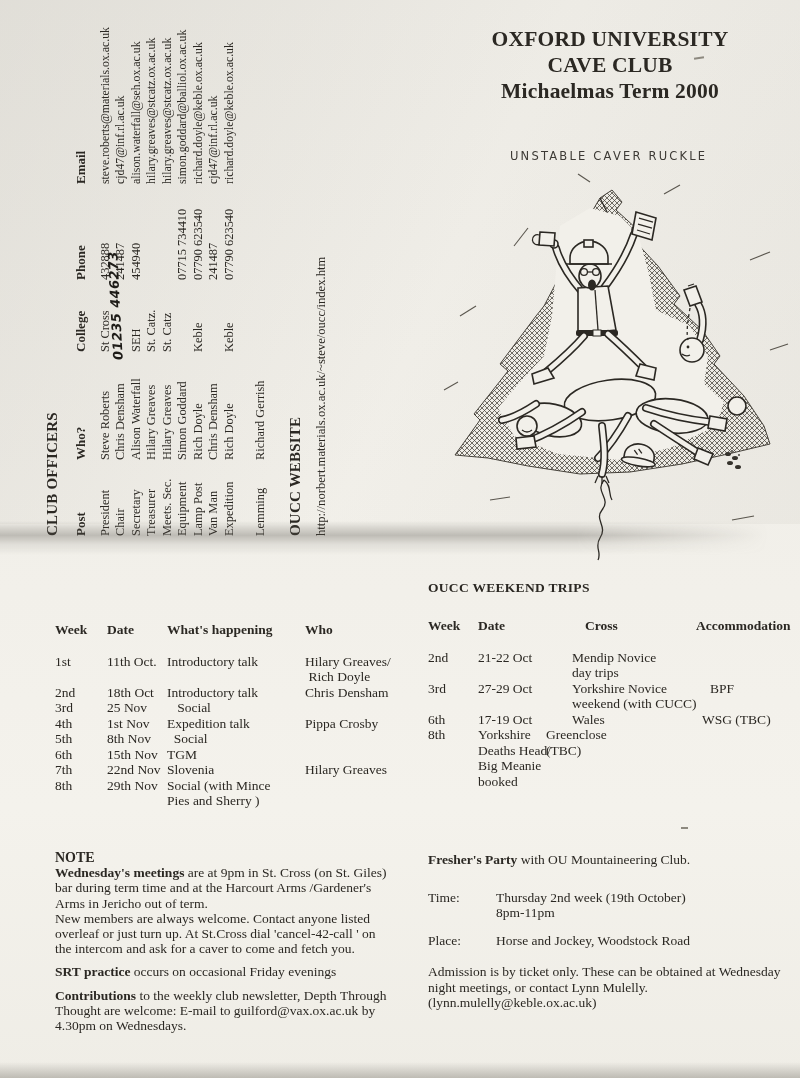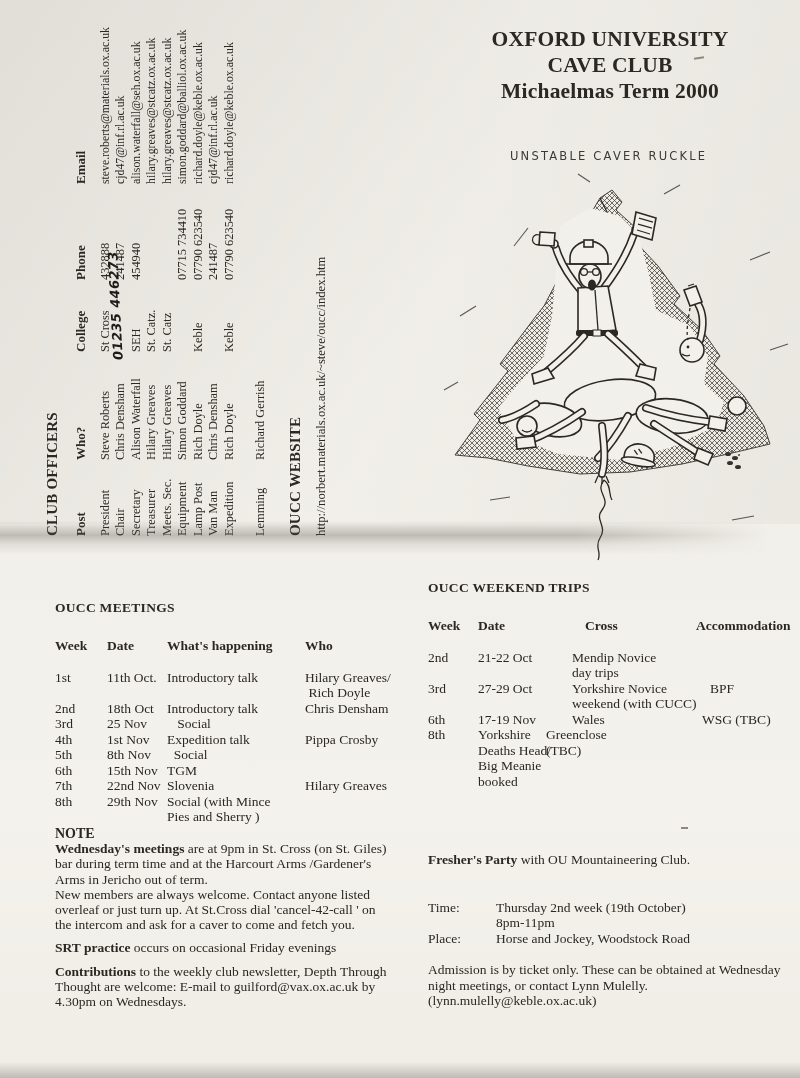--- a/index.html
+++ b/index.html
@@ -48,27 +48,27 @@
   .sec-title{font-weight:bold;font-size:13.5px;letter-spacing:.3px;}
   .m-grid{display:grid;grid-template-columns:52px 60px 138px 1fr;line-height:15.5px;}
   .t-grid{display:grid;grid-template-columns:50px 94px 150px 1fr;line-height:15.5px;}
   .hdr{font-weight:bold;margin-top:22px;}
   .rows1{margin-top:16px;}
   .cell{white-space:pre-line;vertical-align:top;}
   .pullleft{margin-left:-26px;white-space:pre-line;}
   .hdr .pullleft{white-space:nowrap;}
 
   .note{position:absolute;left:55px;top:826px;width:388px;font-size:13.5px;line-height:15.2px;}
-  .note .nt{font-weight:bold;font-size:14px;}
+  .note .nt{font-weight:bold;font-size:14px;margin-top:24px;}
   .pre{white-space:pre-line;}
   .b{font-weight:bold;}
   .gap24{margin-top:8px;}
 
   .freshers{position:absolute;left:428px;top:852px;width:372px;font-size:13.5px;line-height:15.5px;}
-  .f-rows{display:grid;grid-template-columns:68px 1fr;margin-top:32px;row-gap:0;}
+  .f-rows{display:grid;grid-template-columns:68px 1fr;margin-top:22px;row-gap:12px;}
   .f-adm{margin-top:16px;}
 </style>
 </head>
 <body>
 
 <div id="page">
   <div class="shade-top"></div>
 
   <div class="officers">
     <div class="o-title">CLUB OFFICERS</div>
@@ -262,21 +262,20 @@
           <ellipse cx="303" cy="290" rx="3" ry="2"></ellipse>
         <ellipse cx="298" cy="295" rx="3" ry="2"></ellipse>
           <ellipse cx="306" cy="299" rx="3" ry="2"></ellipse>
         <circle cx="300" cy="283" r="0.9"></circle>
           <circle cx="307" cy="287" r="0.9"></circle>
       </g>
     </svg>
   </div>
 
   <div class="m-col">
-    <div class="sec-title">OUCC MEETINGS</div>
     <div class="m-grid hdr">
       <span>Week</span>
       <span>Date</span>
       <span>What's happening</span>
       <span>Who</span>
     </div>
     <div class="rows1">
       <div class="m-grid">
           <span class="cell">1st</span>
           <span class="cell">11th Oct.</span>
@@ -348,21 +347,21 @@
         </div>
       <div class="t-grid">
           <span class="cell">3rd</span>
           <span class="cell">27-29 Oct</span>
           <span class="cell">Yorkshire Novice
 weekend (with CUCC)</span>
           <span class="pullleft" style="padding-left:14px;">BPF</span>
         </div>
       <div class="t-grid">
           <span class="cell">6th</span>
-          <span class="cell">17-19 Nov</span>
+          <span class="cell">17-19 Oct</span>
           <span class="cell">Wales</span>
           <span class="pullleft" style="padding-left:6px;">WSG (TBC)</span>
         </div>
       <div class="t-grid">
           <span class="cell">8th</span>
           <span class="cell">Yorkshire
 Deaths Head/ Big Meanie
 booked</span>
           <span class="pullleft">Greenclose
 (TBC)</span>

